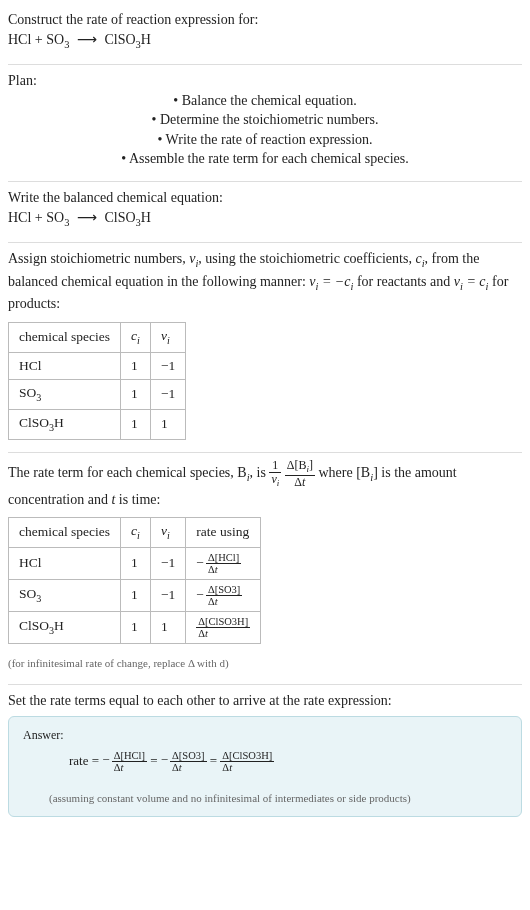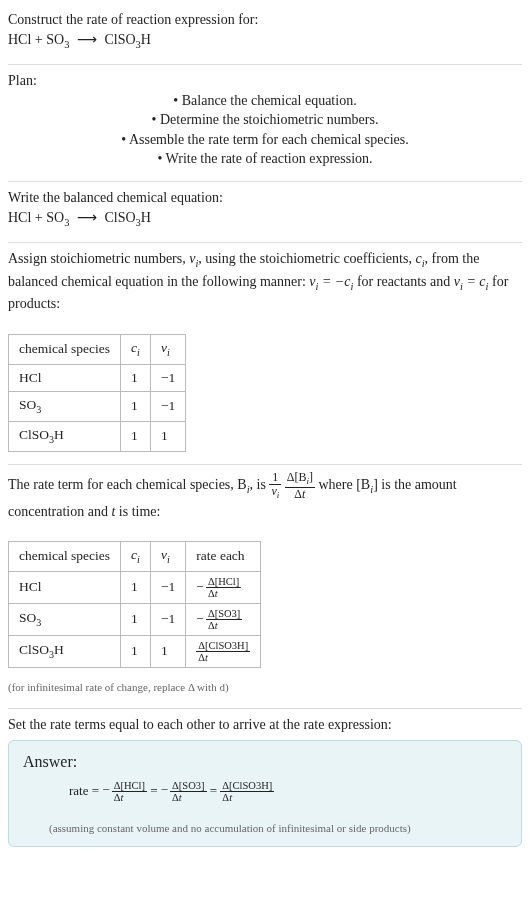--- a/index.html
+++ b/index.html
@@ -3,33 +3,33 @@
 <meta charset="utf-8">
 <style>
 * { margin:0; padding:0; box-sizing:border-box; }
 body { background:#fff; font-family:Georgia,'Times New Roman',serif; font-size:14px; color:#222; padding:6px 8px; width:530px; line-height:1.4; }
 .section { padding:4px 0 10px 0; }
 .divider { border:none; border-top:1px solid #ddd; margin:2px 0; }
 .eq { font-family:Georgia,serif; }
 sub { font-size:0.75em; vertical-align:sub; }
 .arrow { display:inline-block; margin:0 4px; }
 .plan-line { display:block;text-align:center; }
-table.tbl { border-collapse:collapse; margin-top:20px; }
+table.tbl { border-collapse:collapse; margin-top:8px; }
 table.tbl td, table.tbl th { border:1px solid #bbb; padding:4px 10px; font-weight:normal; text-align:left; font-size:13.5px; }
 table.tbl th { background:#fff; }
 .frac { display:inline-block; vertical-align:middle; text-align:center; font-size:12px; }
 .frac .num { display:block; border-bottom:1px solid #222; padding:0 2px; line-height:1.1; }
 .frac .den { display:block; padding:0 2px; line-height:1.1; }
 .sfrac { display:inline-block; vertical-align:middle; text-align:left; font-size:10.5px; }
 .sfrac .num { display:block; border-bottom:1px solid #222; padding:0 2px; line-height:1.05; }
 .sfrac .den { display:block; padding:0 2px; line-height:1.05; }
 .ital { font-style:italic; }
 .tiny { font-size:11px; color:#666; margin-top:12px; }
 .answer-box { background:#e9f4f7; border:1px solid #bcdbe2; border-radius:6px; padding:10px 14px 10px 14px; margin-top:6px; }
-.answer-box .lbl { font-size:16px; margin-bottom:6px; }
+.answer-box .lbl { font-size:12px; margin-bottom:6px; }
 .answer-box .rate { text-align:center; font-size:13px; margin:4px 0 18px 20px; text-align:left; padding-left:26px;}
 .answer-box .note { font-size:11px; color:#666; padding-left:26px;}
 .minus { margin-right:2px; }
 .subi { font-size:0.75em; font-style:italic; }
 </style>
 </head>
 <body>
 
 <div class="section">
   <div>Construct the rate of reaction expression for:</div>
@@ -38,22 +38,22 @@
     <span class="arrow">⟶</span>
     <span>ClSO</span><sub>3</sub><span>H</span>
   </div>
 </div>
 <hr class="divider">
 
 <div class="section">
   <div>Plan:</div>
   <span class="plan-line">• <span>Balance the chemical equation.</span></span>
   <span class="plan-line">• <span>Determine the stoichiometric numbers.</span></span>
+  <span class="plan-line">• <span>Write the rate of reaction expression.</span></span>
   <span class="plan-line">• <span>Assemble the rate term for each chemical species.</span></span>
-  <span class="plan-line">• <span>Write the rate of reaction expression.</span></span>
 </div>
 <hr class="divider">
 
 <div class="section">
   <div>Write the balanced chemical equation:</div>
   <div class="eq">
     <span>HCl</span><span> + </span><span>SO</span><sub>3</sub>
     <span class="arrow">⟶</span>
     <span>ClSO</span><sub>3</sub><span>H</span>
   </div>
@@ -97,21 +97,21 @@
     <span class="frac"><span class="num">1</span><span class="den"><span class="ital"><span>ν</span><sub class="subi">i</sub></span></span></span>
     <span class="frac"><span class="num"><span>Δ[B</span><sub class="subi">i</sub><span>]</span></span><span class="den"><span>Δ</span><span class="ital">t</span></span></span>
     <span> where [B</span><sub class="subi">i</sub><span>] is the amount concentration and </span><span class="ital">t</span><span> is time:</span>
   </div>
   <table class="tbl">
     <tbody>
         <tr>
       <th>chemical species</th>
       <th><span class="ital"><span>c</span><sub class="subi">i</sub></span></th>
       <th><span class="ital"><span>ν</span><sub class="subi">i</sub></span></th>
-      <th>rate each</th>
+      <th>rate using</th>
     </tr>
     <tr>
       <td>HCl</td>
       <td>1</td>
       <td>−1</td>
       <td><span class="minus">−</span><span class="sfrac"><span class="num">Δ[HCl]</span><span class="den"><span>Δ</span><span class="ital">t</span></span></span></td>
     </tr>
     <tr>
       <td><span>SO</span><sub>3</sub></td>
       <td>1</td>
@@ -130,15 +130,15 @@
 </div>
 <hr class="divider">
 
 <div class="section" style="padding-bottom:2px;">
   <div>Set the rate terms equal to each other to arrive at the rate expression:</div>
   <div class="answer-box">
     <div class="lbl">Answer:</div>
     <div class="rate">
       <span>rate = </span><span class="minus">−</span><span class="sfrac"><span class="num">Δ[HCl]</span><span class="den"><span>Δ</span><span class="ital">t</span></span></span><span> = </span><span class="minus">−</span><span class="sfrac"><span class="num">Δ[SO3]</span><span class="den"><span>Δ</span><span class="ital">t</span></span></span><span> = </span><span class="sfrac"><span class="num">Δ[ClSO3H]</span><span class="den"><span>Δ</span><span class="ital">t</span></span></span>
     </div>
-    <div class="note">(assuming constant volume and no accumulation of infinitesimal or side products)</div>
+    <div class="note">(assuming constant volume and no infinitesimal of intermediates or side products)</div>
   </div>
 </div>
 
 </body></html>

